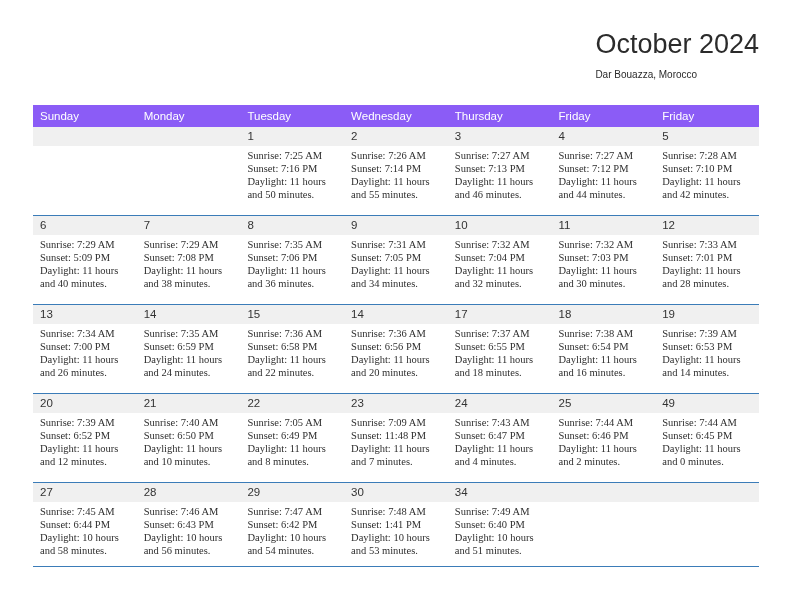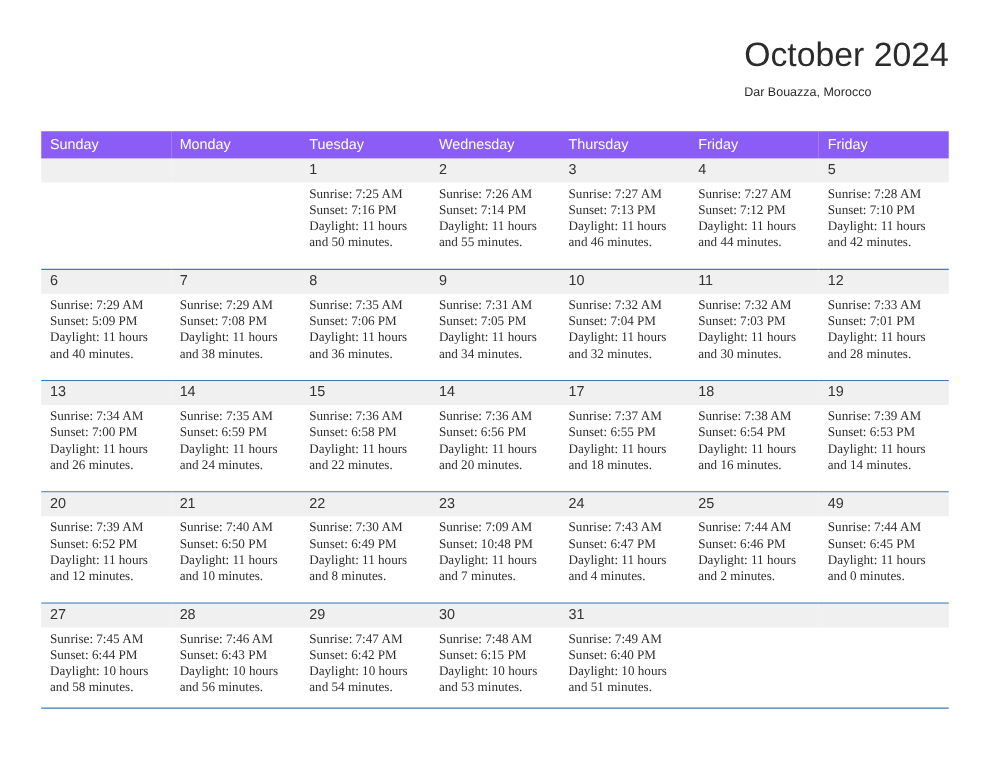--- a/index.html
+++ b/index.html
@@ -434,32 +434,32 @@
               <div>Sunrise: 7:40 AM</div>
               <div>Sunset: 6:50 PM</div>
               <div class="daylight-line">Daylight: 11 hours and 10 minutes.</div>
             </div>
           </div>
         </td>
         <td class="day-cell">
           <div class="day-cell-inner">
             <div class="day-number-band">22</div>
             <div class="day-info">
-              <div>Sunrise: 7:30 AM</div>
+              <div>Sunrise: 7:05 AM</div>
               <div>Sunset: 6:49 PM</div>
               <div class="daylight-line">Daylight: 11 hours and 8 minutes.</div>
             </div>
           </div>
         </td>
         <td class="day-cell">
           <div class="day-cell-inner">
             <div class="day-number-band">23</div>
             <div class="day-info">
               <div>Sunrise: 7:09 AM</div>
-              <div>Sunset: 10:48 PM</div>
+              <div>Sunset: 11:48 PM</div>
               <div class="daylight-line">Daylight: 11 hours and 7 minutes.</div>
             </div>
           </div>
         </td>
         <td class="day-cell">
           <div class="day-cell-inner">
             <div class="day-number-band">24</div>
             <div class="day-info">
               <div>Sunrise: 7:43 AM</div>
               <div>Sunset: 6:47 PM</div>
@@ -518,28 +518,28 @@
               <div>Sunset: 6:42 PM</div>
               <div class="daylight-line">Daylight: 10 hours and 54 minutes.</div>
             </div>
           </div>
         </td>
         <td class="day-cell">
           <div class="day-cell-inner">
             <div class="day-number-band">30</div>
             <div class="day-info">
               <div>Sunrise: 7:48 AM</div>
-              <div>Sunset: 6:15 PM</div>
+              <div>Sunset: 1:41 PM</div>
               <div class="daylight-line">Daylight: 10 hours and 53 minutes.</div>
             </div>
           </div>
         </td>
         <td class="day-cell">
           <div class="day-cell-inner">
-            <div class="day-number-band">31</div>
+            <div class="day-number-band">34</div>
             <div class="day-info">
               <div>Sunrise: 7:49 AM</div>
               <div>Sunset: 6:40 PM</div>
               <div class="daylight-line">Daylight: 10 hours and 51 minutes.</div>
             </div>
           </div>
         </td>
         <td class="day-cell empty">
           <div class="day-cell-inner">
             <div class="day-number-band"></div>

